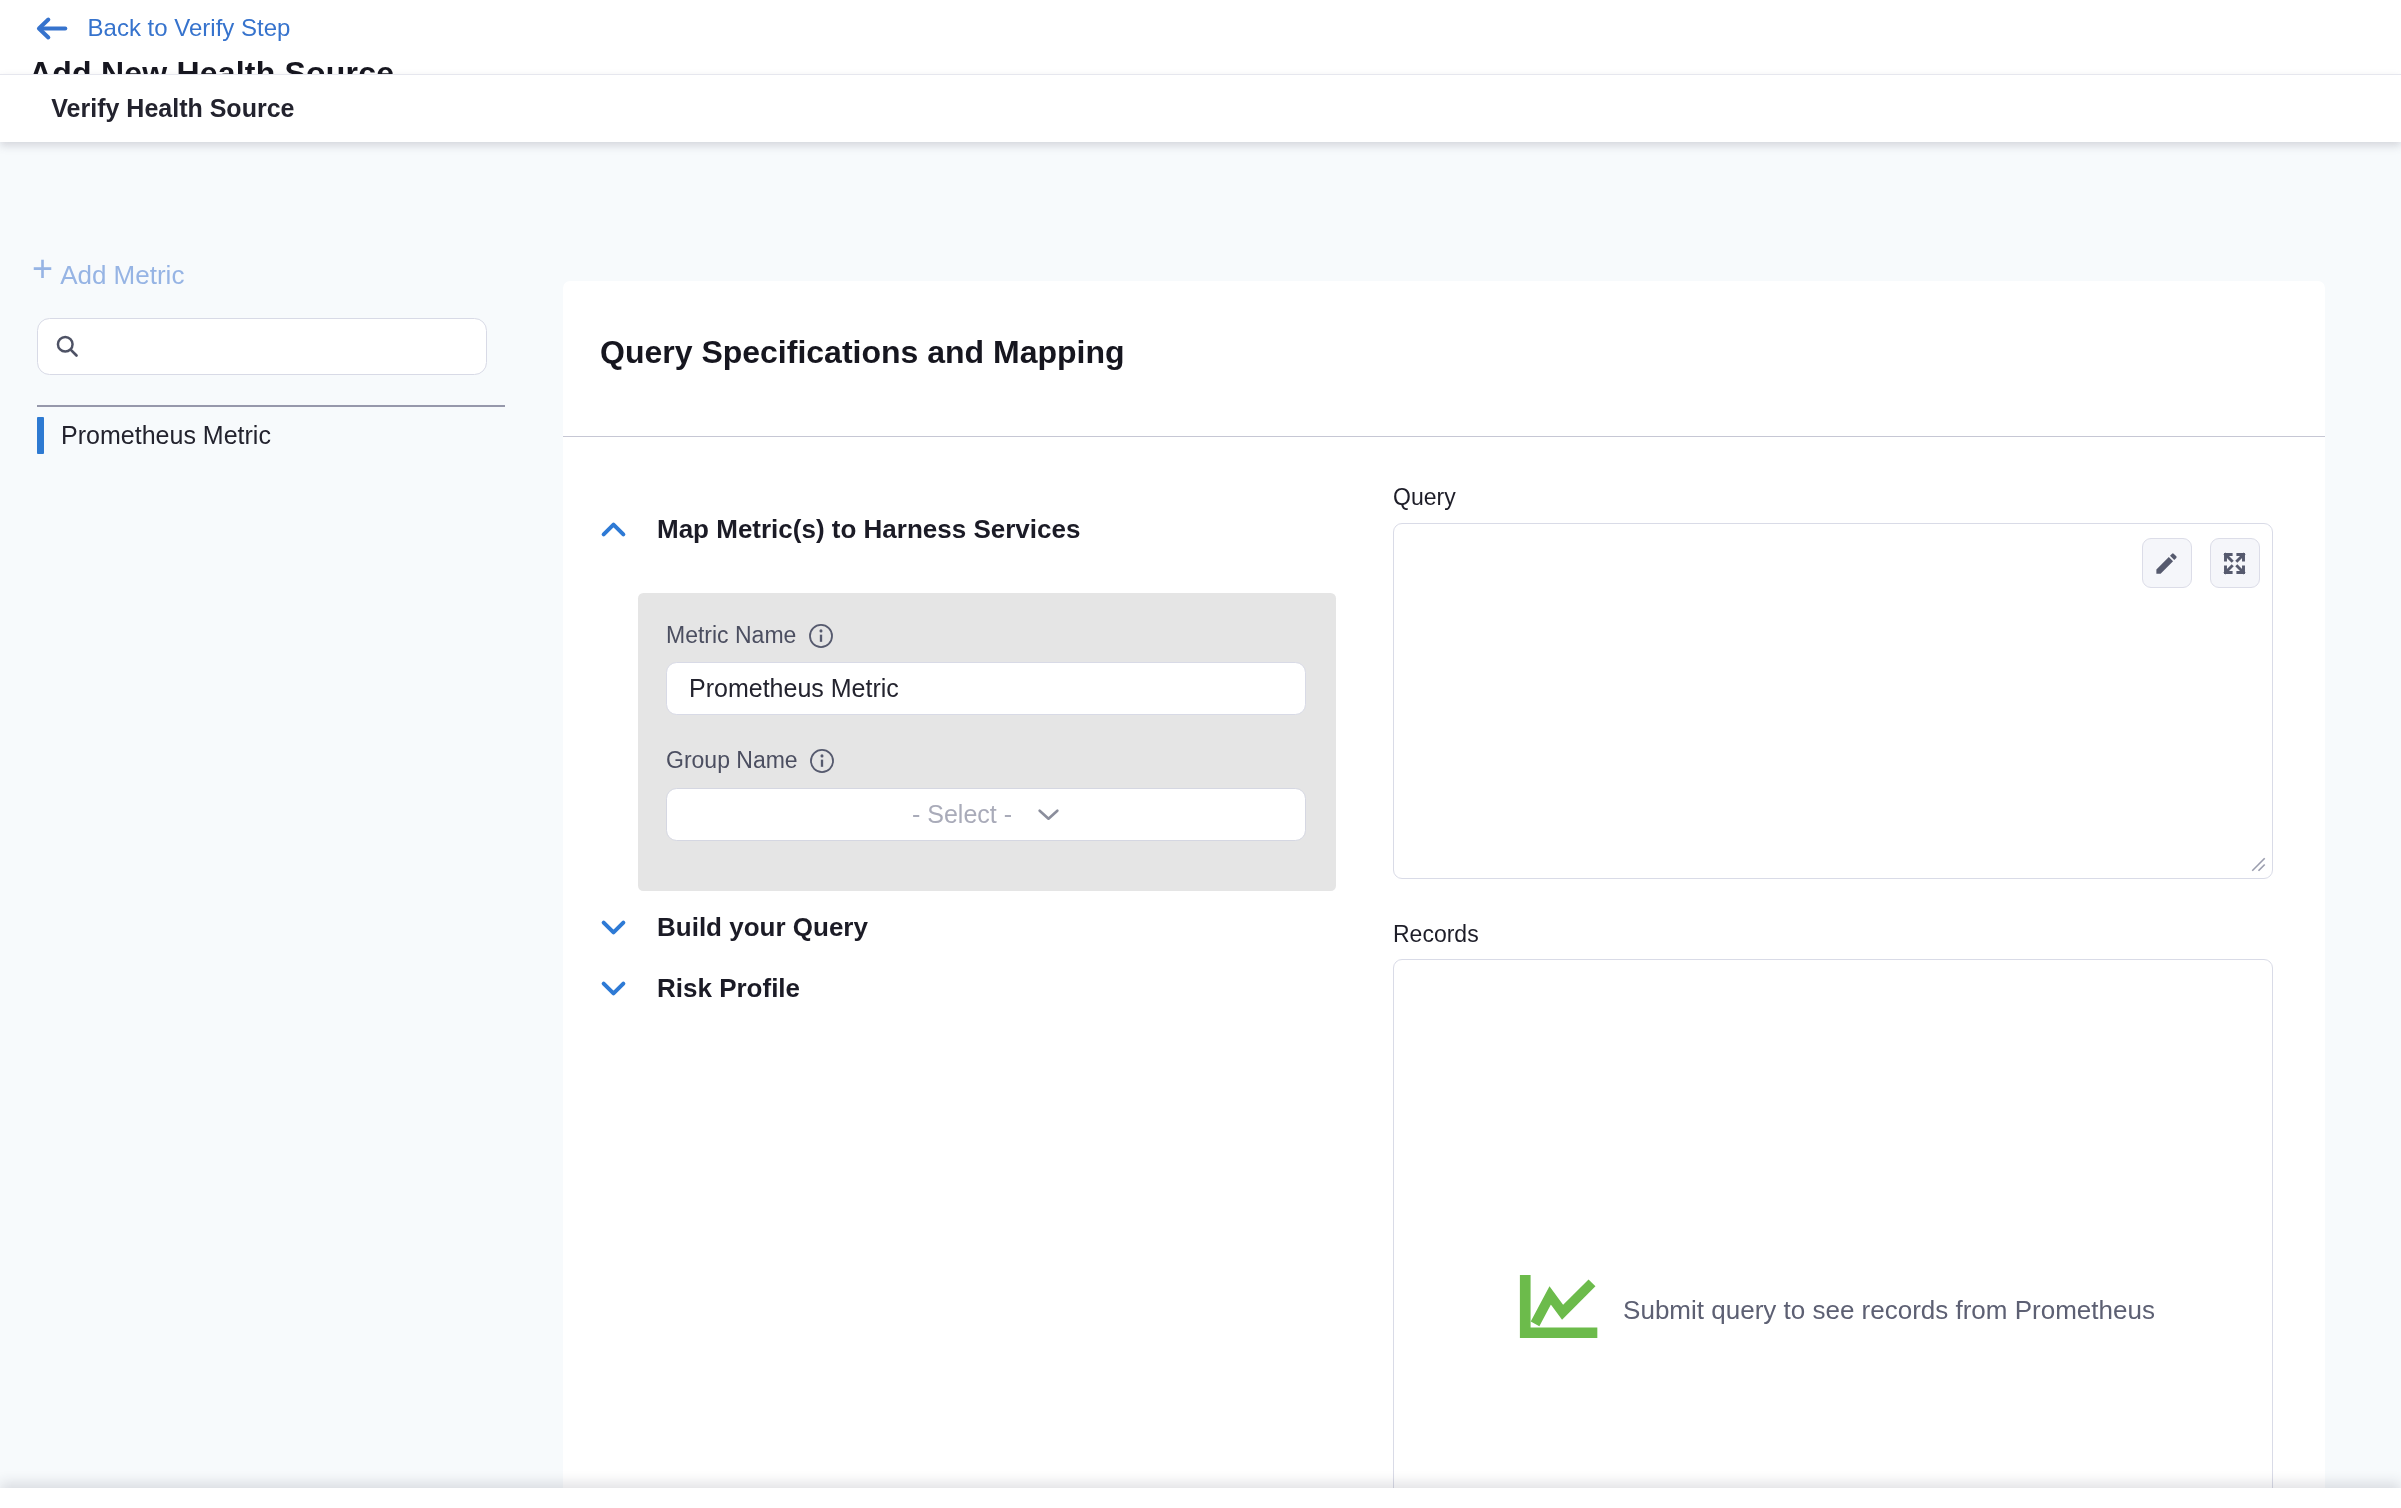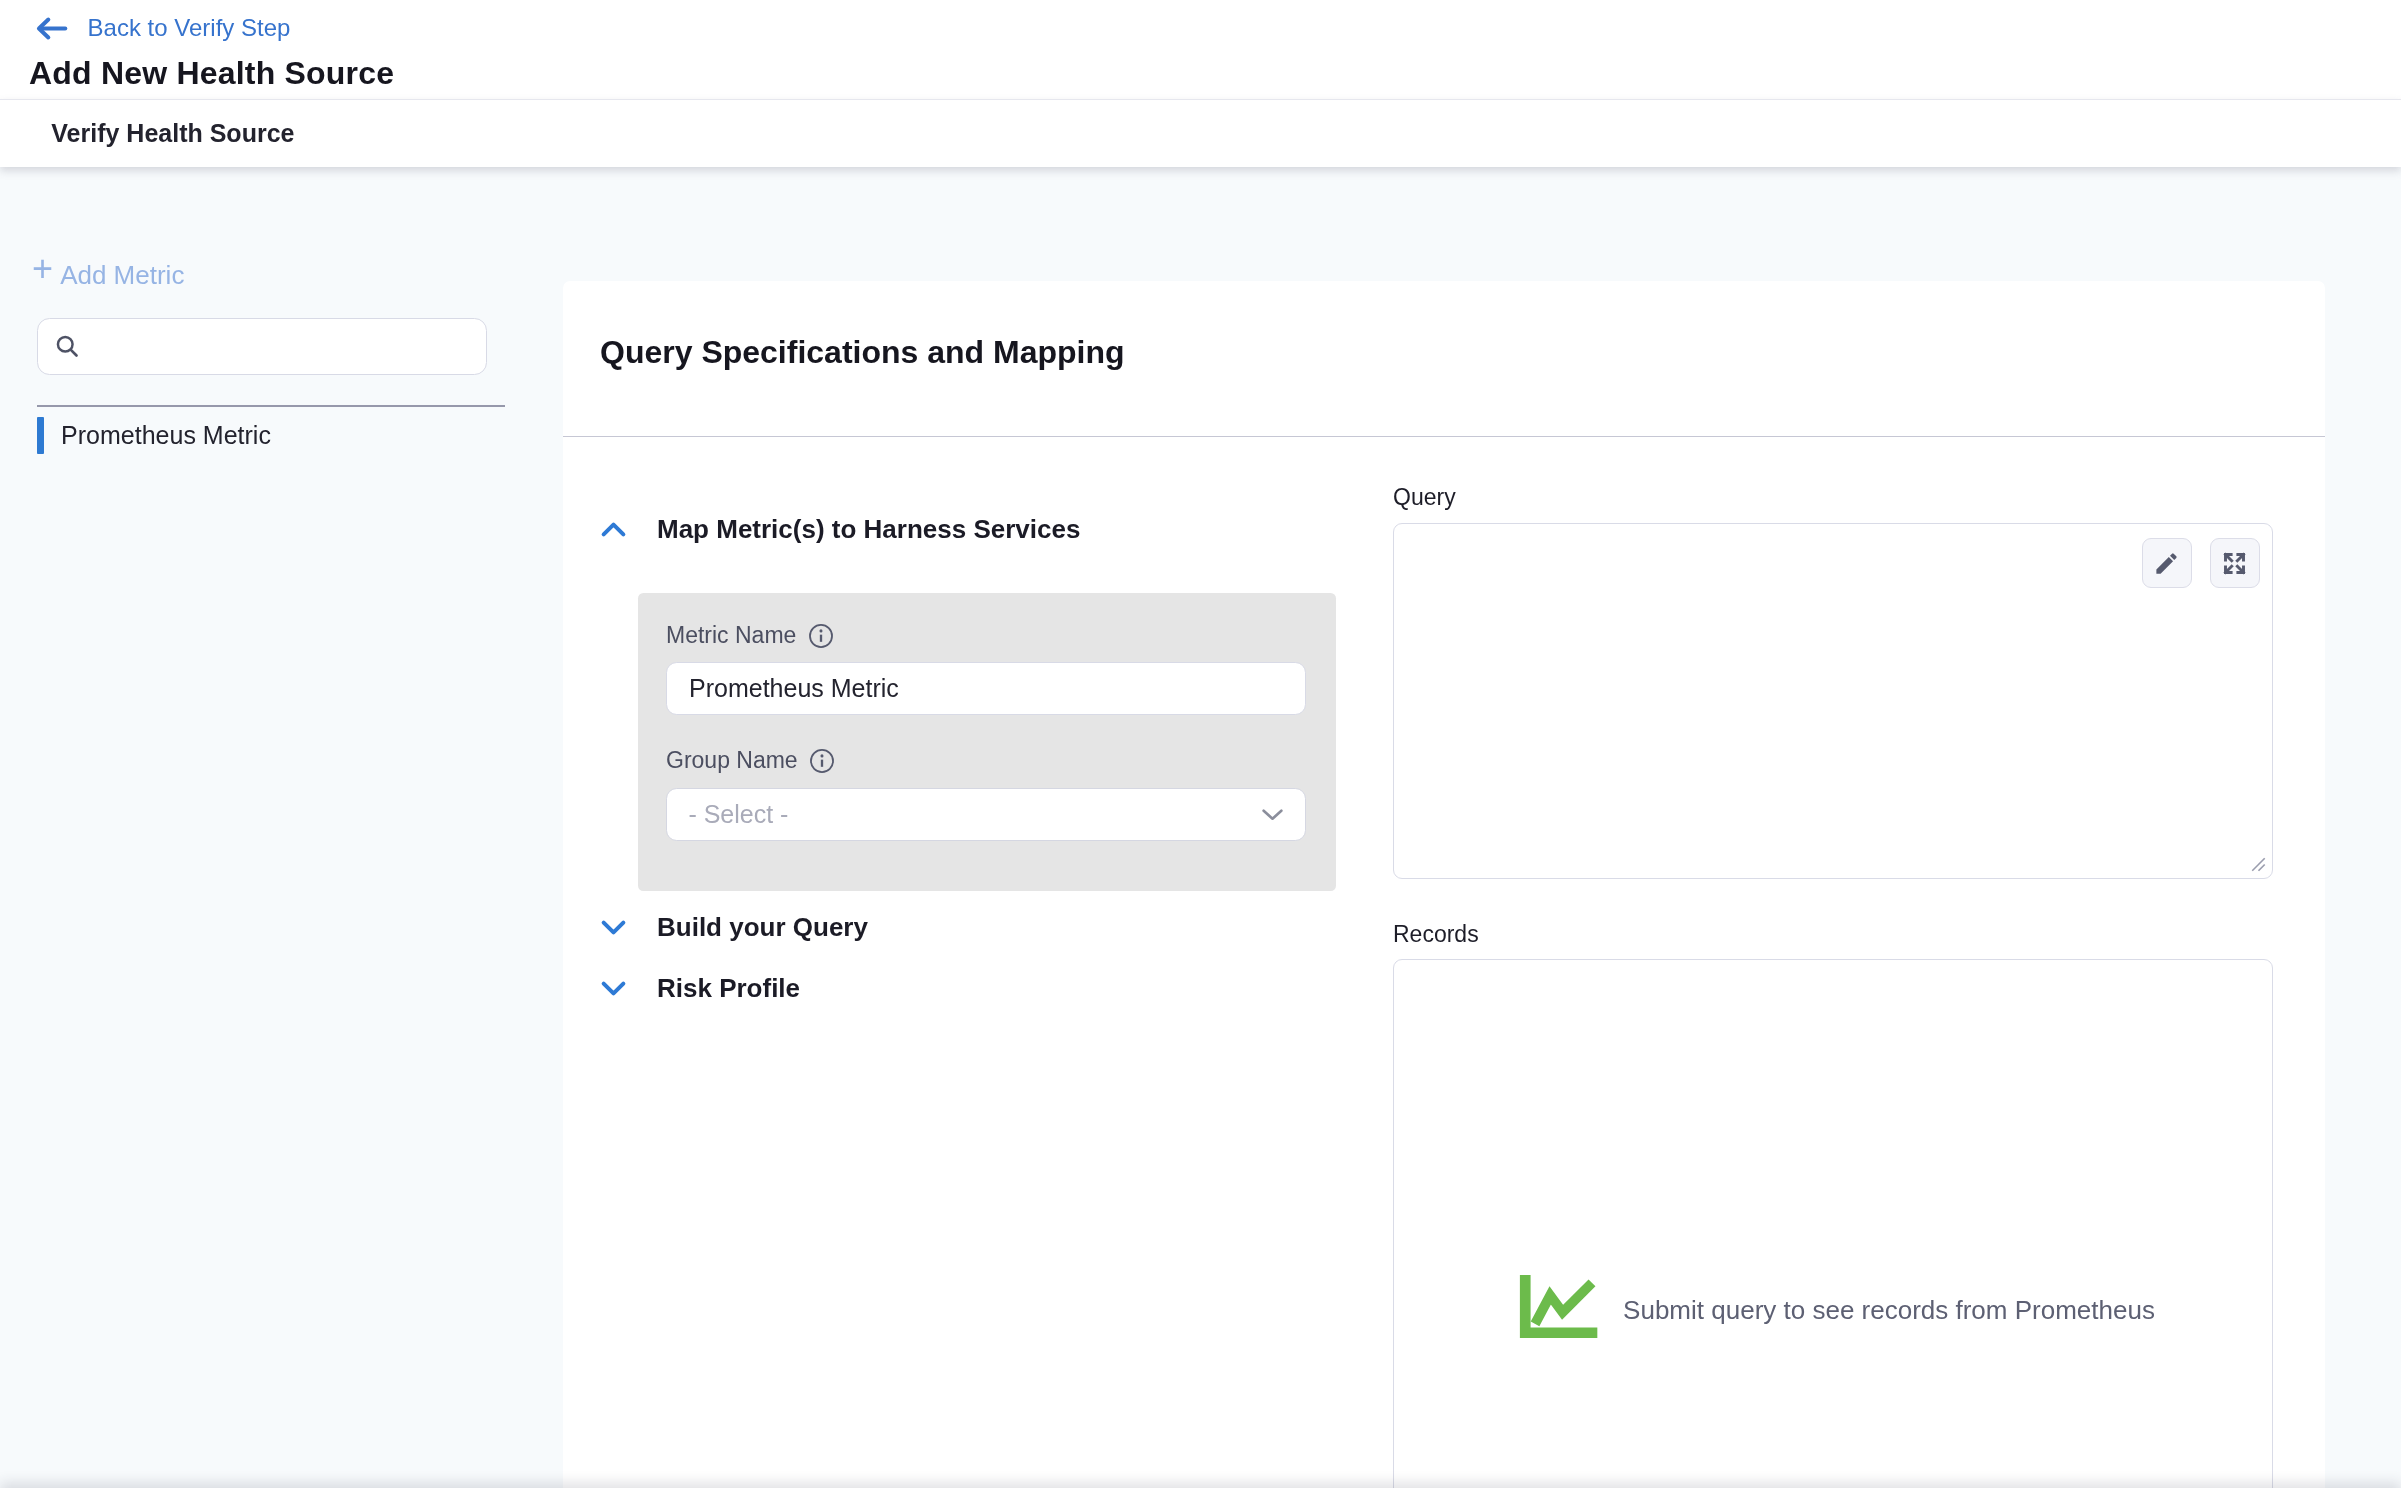--- a/index.html
+++ b/index.html
@@ -4,21 +4,21 @@
 <style>
   html,body{margin:0;padding:0;background:#ffffff;}
   *{box-sizing:border-box;}
   .screen{
     position:relative;width:2401px;height:1509px;overflow:hidden;
     background:#f7fafc;
     font-family:"Liberation Sans","DejaVu Sans",sans-serif;
     color:#1d1d28;
   }
   
-  .header{position:absolute;top:0;left:0;width:100%;height:167px;background:#fff;z-index:3;}
+  .header{position:absolute;top:0;left:0;width:100%;height:142px;background:#fff;z-index:3;}
   .back-row{position:absolute;left:34px;top:14.3px;display:flex;align-items:center;gap:19.6px;cursor:pointer;}
   .back-row .back-label{font-size:24px;color:#3673cd;font-weight:500;}
   .page-title{position:absolute;left:29px;top:55px;font-size:32px;font-weight:700;color:#16161f;letter-spacing:0.2px;}
   .tabsrow{
     position:absolute;left:0;bottom:0;width:100%;height:68px;background:#fff;
     border-top:0.9px solid #e6e7ee;display:flex;align-items:stretch;padding-left:37px;
     box-shadow:0 3.6px 8px rgba(96,97,112,.22);
   }
   .tab{display:flex;align-items:center;padding:0 14.3px;margin-right:13.4px;font-size:25px;font-weight:600;cursor:pointer;position:relative;}
   .tab.define{color:#23232e;}
@@ -60,21 +60,21 @@
   }
   .field-label{display:flex;align-items:center;gap:11.6px;}
   .field-label .fl-text{font-size:23px;font-weight:500;color:#4b4e60;}
   .text-input{
     margin-top:13.4px;width:640px;height:53px;border:1.8px solid #d8dae6;border-radius:10.7px;background:#fff;
     font-size:25px;color:#23232e;padding:0 22px;font-family:inherit;outline:none;display:block;
   }
   .group-label{margin-top:32px;}
   .select{
     margin-top:13.4px;width:640px;height:53px;border:1.8px solid #d5d7e2;border-radius:10.7px;background:#fff;
-    display:flex;align-items:center;justify-content:space-between;padding:0 21.4px;cursor:pointer;gap:25px;
+    display:flex;align-items:center;justify-content:center;padding:0 21.4px;cursor:pointer;gap:25px;
   }
   .select .ph{font-size:25px;color:#a9abb9;}
   
   .col-label{position:absolute;font-size:23px;font-weight:500;color:#1d1d28;}
   .query-label{left:830px;top:47px;}
   .records-label{left:830px;top:484px;}
   .query-box{
     position:absolute;left:830px;top:86px;width:880px;height:356px;background:#fff;
     border:1.8px solid #d9dbe7;border-radius:9px;
   }

